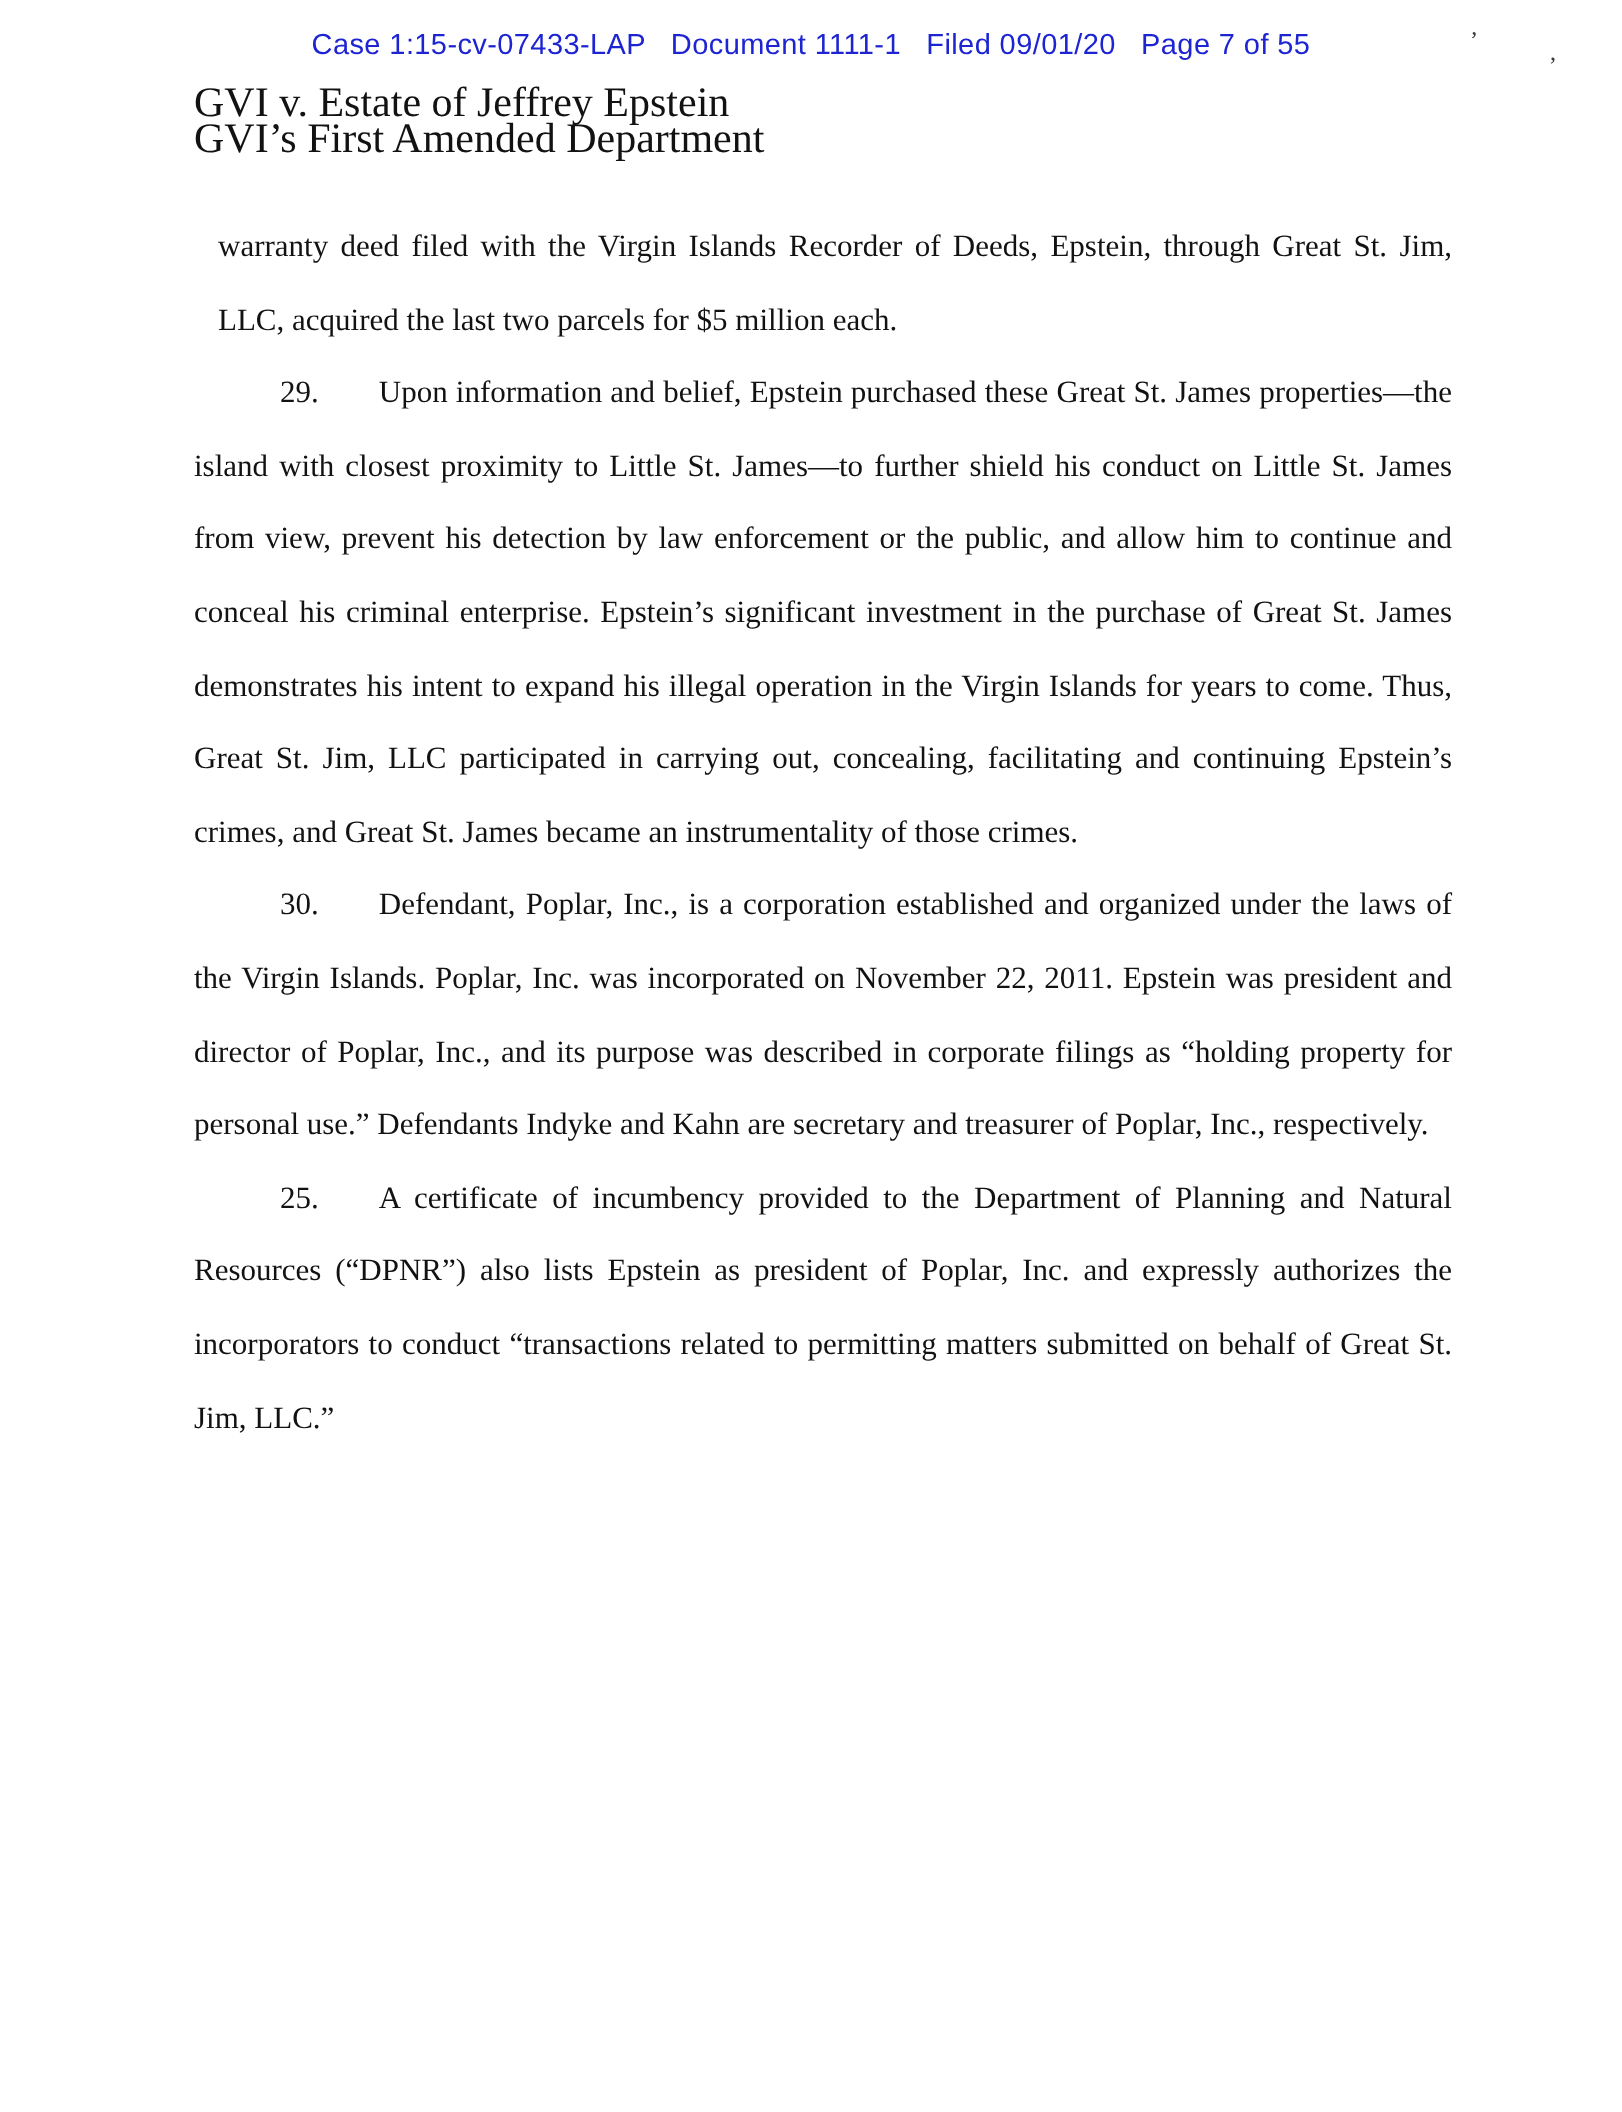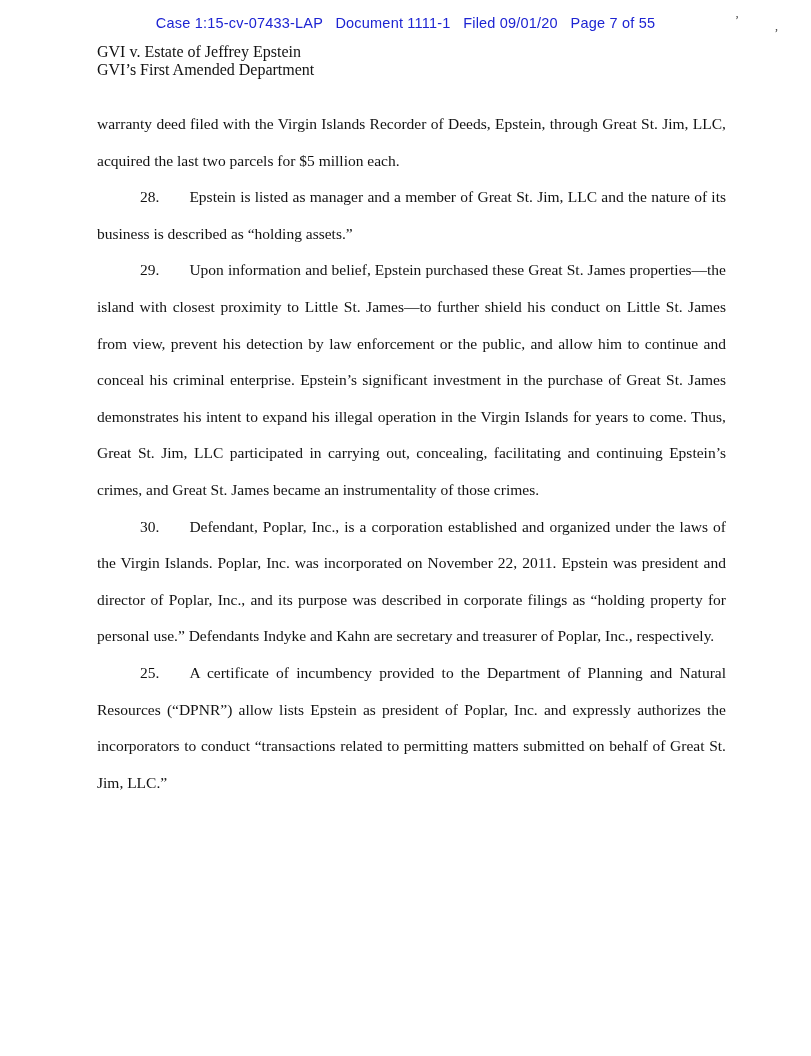--- a/index.html
+++ b/index.html
@@ -29,36 +29,36 @@
     font-family: "Liberation Serif", serif;
     font-size: 12px;
     color: #3a3a3a;
   }
   .artifact-a { left: 735px; top: 13px; }
   .artifact-b { left: 775px; top: 19px; }
   .doc-header {
     position: absolute;
     left: 97px;
     top: 43px;
-    font-size: 16px;
+    font-size: 21px;
     line-height: 17.5px;
     color: #121212;
   }
   .doc-body {
     position: absolute;
     left: 97px;
     top: 106px;
     width: 629px;
     font-size: 15.5px;
     line-height: 36.6px;
     text-align: justify;
     color: #121212;
   }
   .para { margin: 0; text-indent: 43px; }
-  .para.no-num { text-indent: 0; }
+  .para.no-num { text-indent: 0; margin-left: 12px; }
   .ptab { display: inline-block; width: 30px; }
   b { font-weight: bold; }
 </style>
 </head>
 <body>
 
 <div class="page">
 
   <div class="stamp" style="color: rgb(29, 36, 210);">Case 1:15-cv-07433-LAP   Document 1111-1   Filed 09/01/20   Page 7 of 55</div>
 
@@ -66,23 +66,22 @@
   <span class="artifact artifact-b">,</span>
 
   <div class="doc-header">
     <div>GVI v. Estate of Jeffrey Epstein</div>
     <div>GVI’s First Amended Department</div>
   </div>
 
   <div class="doc-body">
   <p class="para no-num"><span class="ptext">warranty deed filed with the Virgin Islands Recorder of Deeds, Epstein, through Great St. Jim, LLC, acquired the last two parcels for $5 million each.</span></p>
 
-  <p class="para"><span class="pnum">28.</span><span class="ptab"></span><span class="ptext">Epstein is listed as manager and a member of Great St. Jim, LLC and the nature of its business is described as “holding assets.”</span></p>
 
   <p class="para"><span class="pnum">29.</span><span class="ptab"></span><span class="ptext">Upon information and belief, Epstein purchased these Great St. James properties—the island with closest proximity to Little St. James—to further shield his conduct on Little St. James from view, prevent his detection by law enforcement or the public, and allow him to continue and conceal his criminal enterprise.  Epstein’s significant investment in the purchase of Great St. James demonstrates his intent to expand his illegal operation in the Virgin Islands for years to come.  Thus, Great St. Jim, LLC participated in carrying out, concealing, facilitating and continuing Epstein’s crimes, and Great St. James became an instrumentality of those crimes.</span></p>
 
   <p class="para"><span class="pnum">30.</span><span class="ptab"></span><span class="ptext">Defendant, Poplar, Inc., is a corporation established and organized under the laws of the Virgin Islands.  Poplar, Inc. was incorporated on November 22, 2011.  Epstein was president and director of Poplar, Inc., and its purpose was described in corporate filings as “holding property for personal use.”  Defendants Indyke and Kahn are secretary and treasurer of Poplar, Inc., respectively.</span></p>
 
-  <p class="para"><span class="pnum">25.</span><span class="ptab"></span><span class="ptext">A certificate of incumbency provided to the Department of Planning and Natural Resources (“DPNR”) allow lists Epstein as president of Poplar, Inc. and expressly authorizes the incorporators to conduct “transactions related to permitting matters submitted on behalf of Great St. Jim, LLC.”</span></p>
+  <p class="para"><span class="pnum">25.</span><span class="ptab"></span><span class="ptext">A certificate of incumbency provided to the Department of Planning and Natural Resources (“DPNR”) also lists Epstein as president of Poplar, Inc. and expressly authorizes the incorporators to conduct “transactions related to permitting matters submitted on behalf of Great St. Jim, LLC.”</span></p>
 
 </div>
 
 </div>
 
 </body></html>

